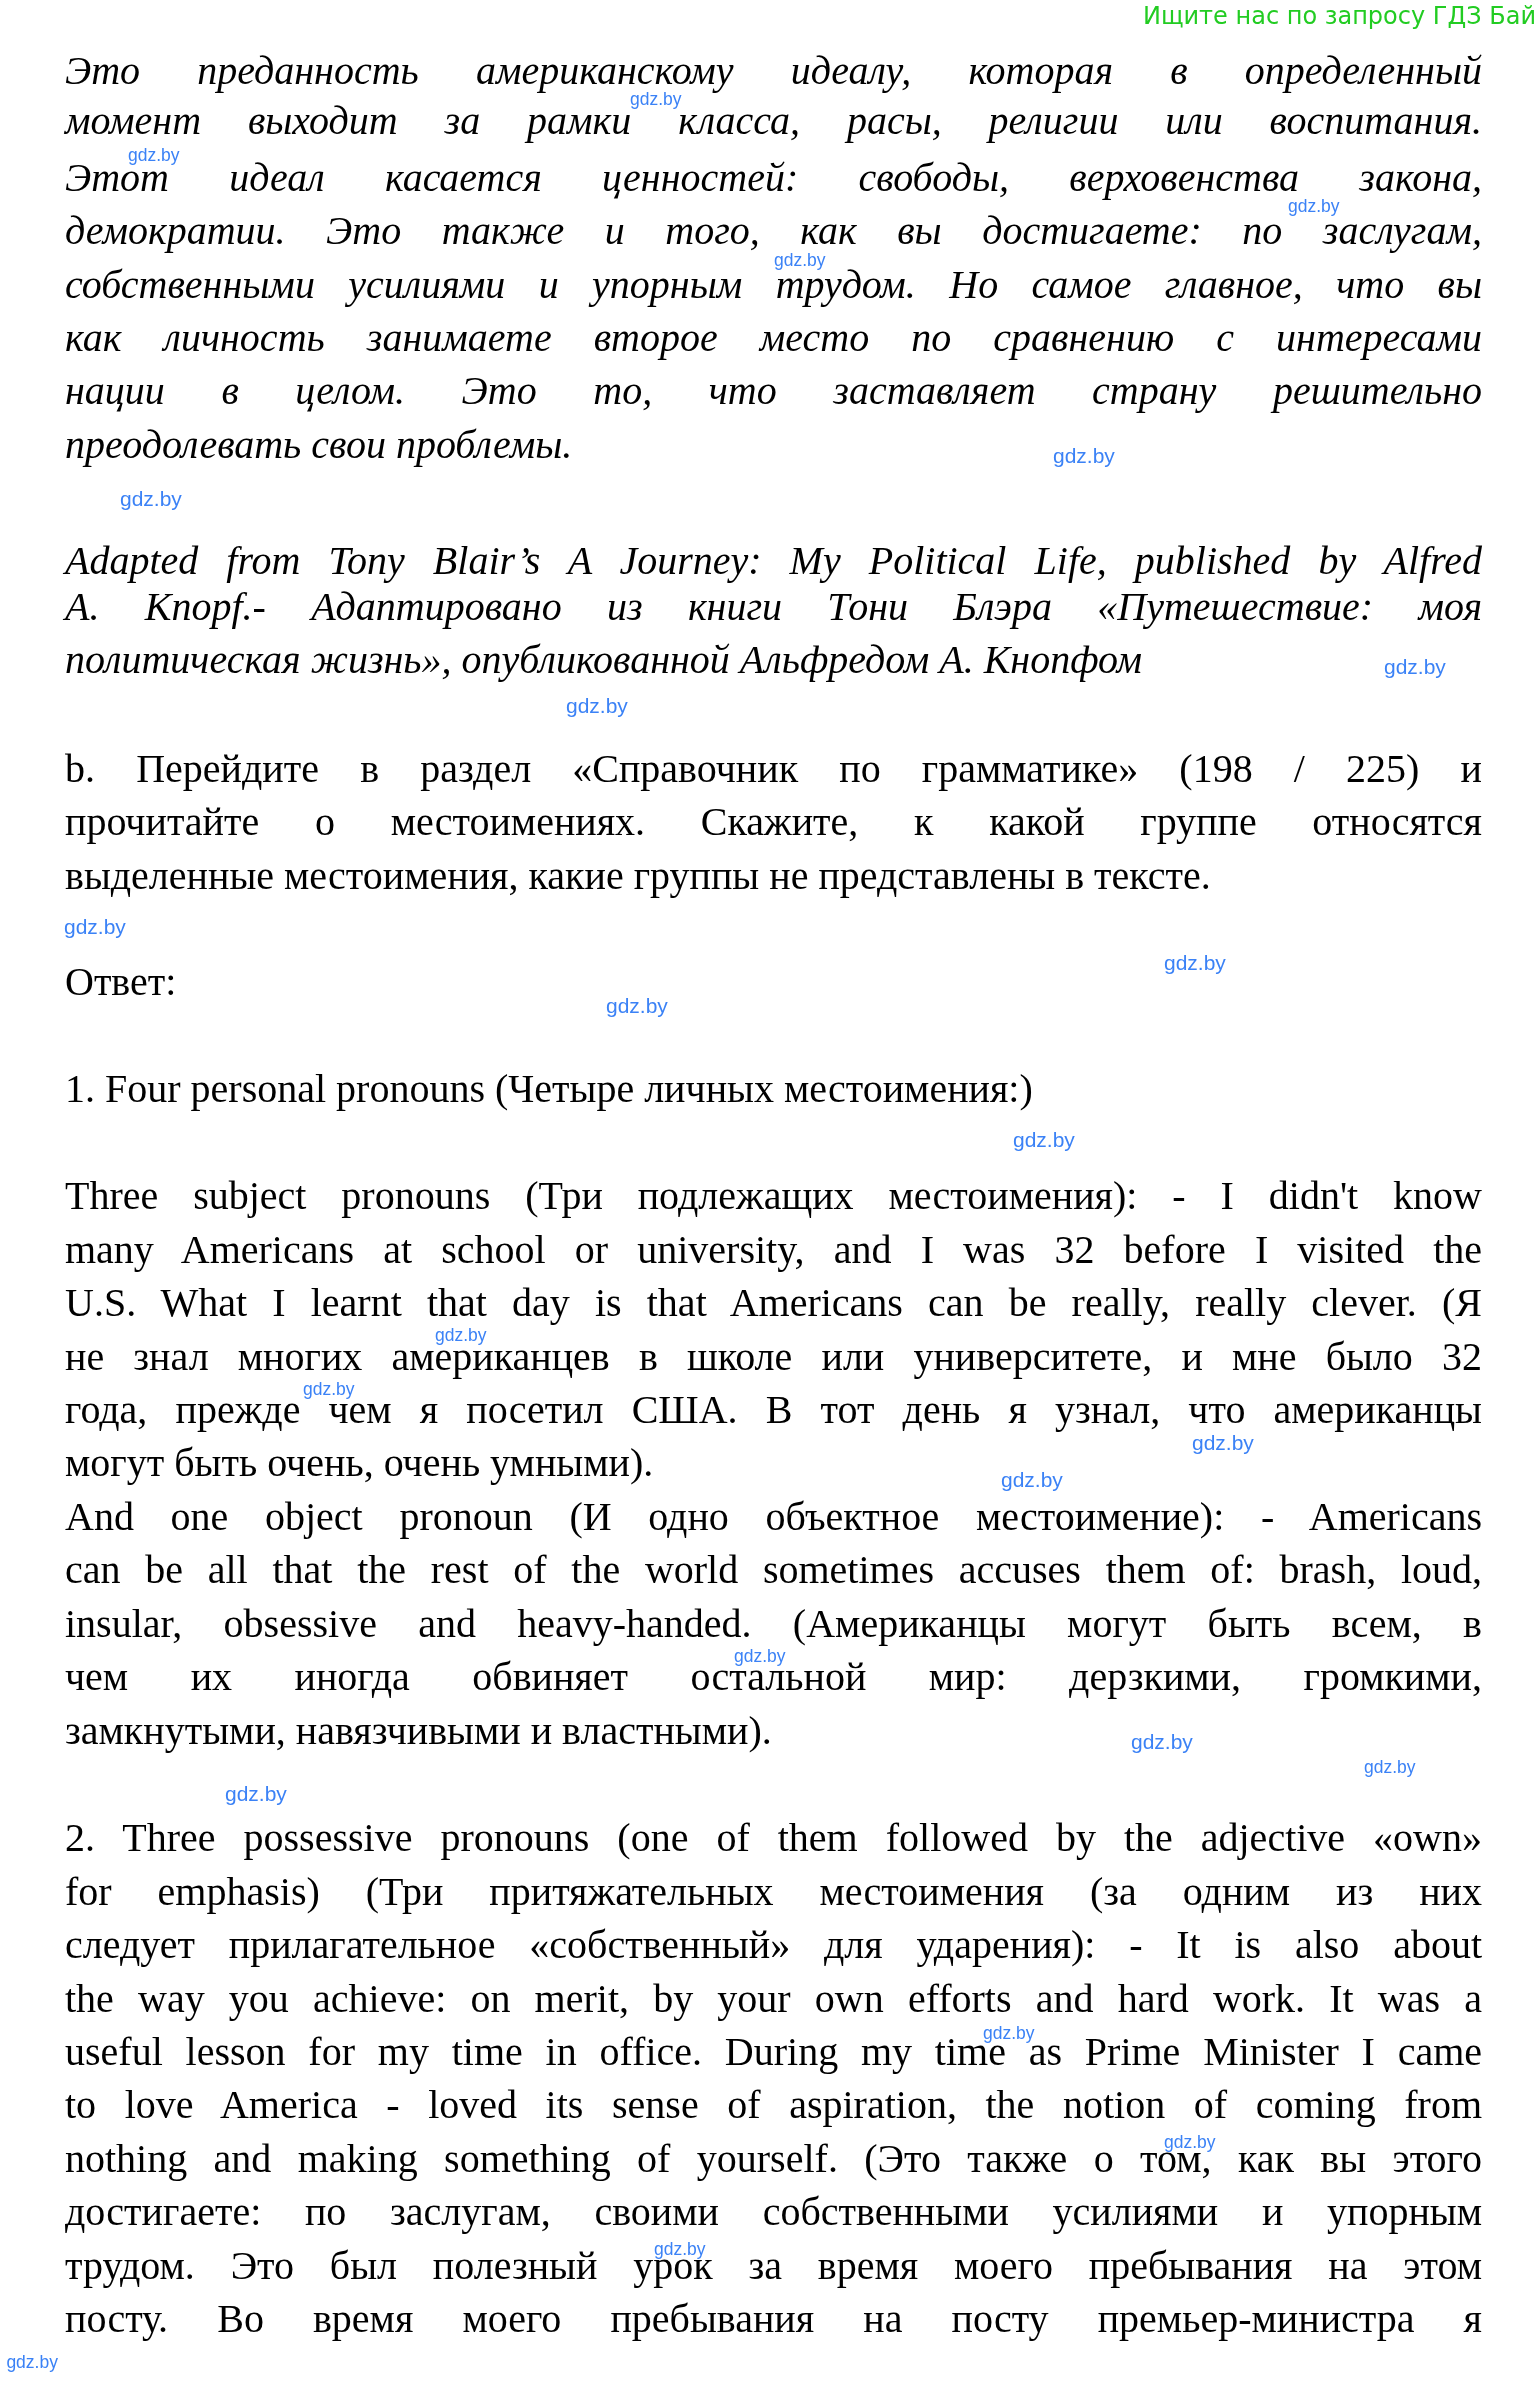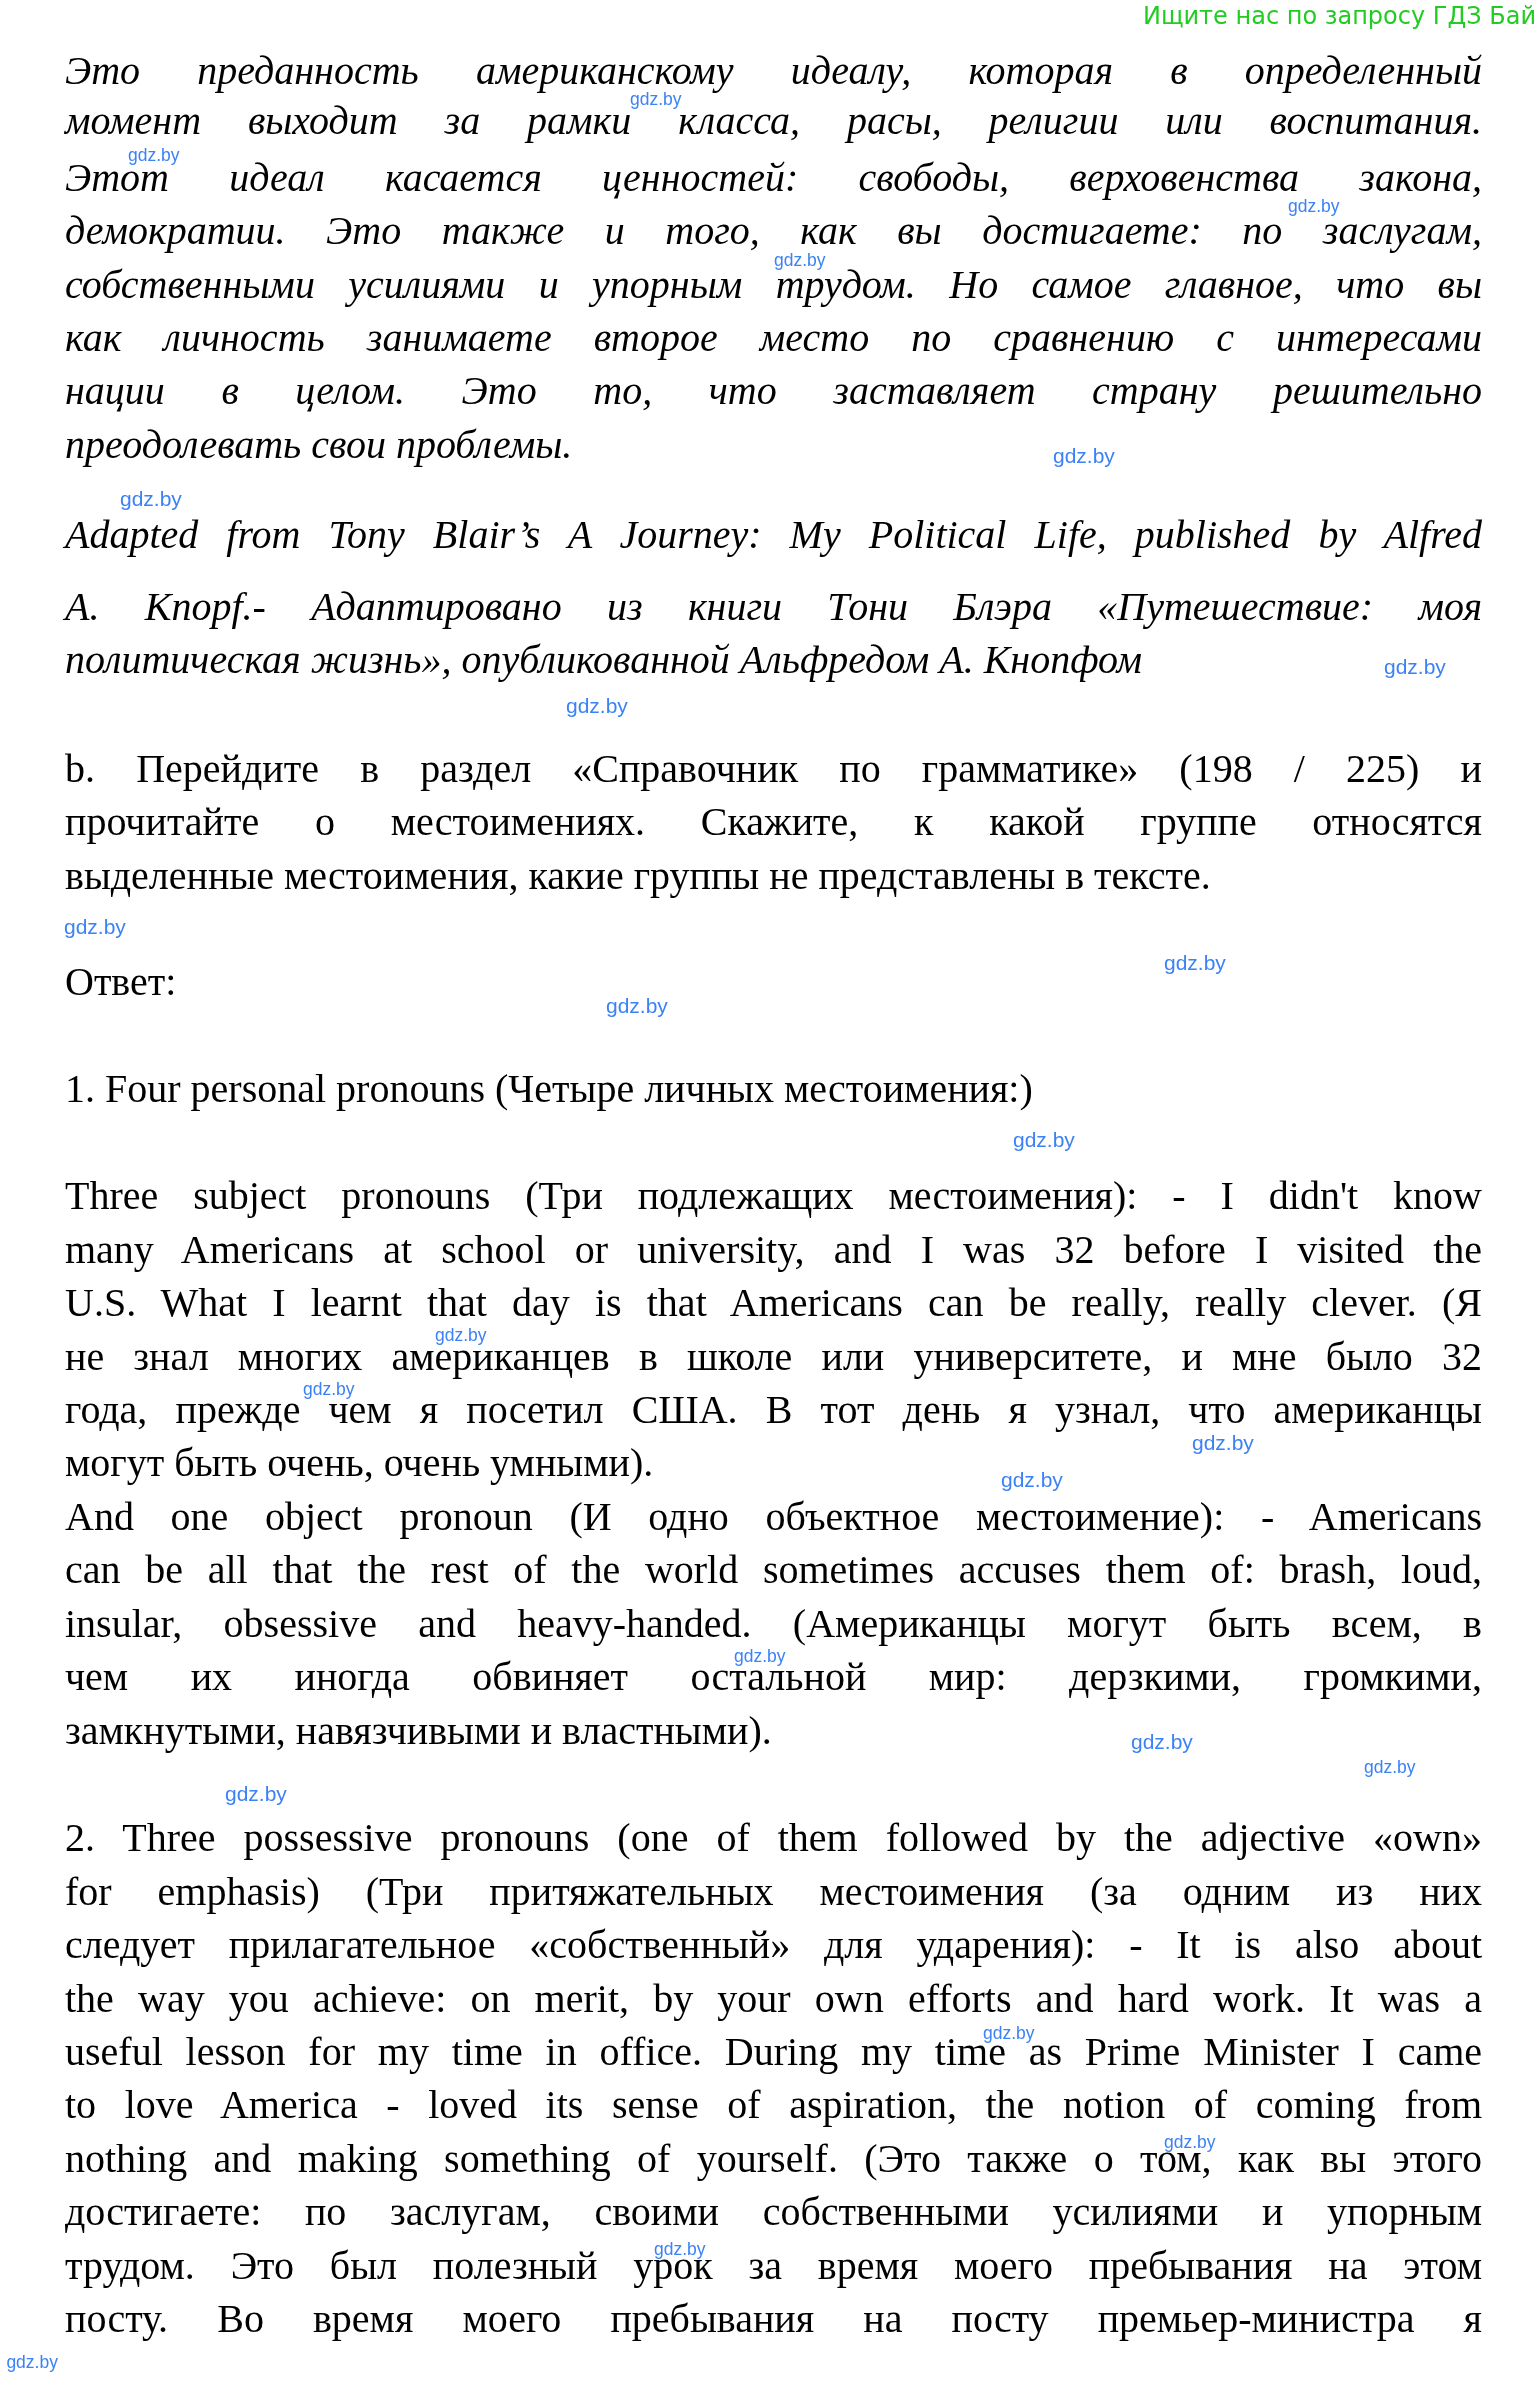--- a/index.html
+++ b/index.html
@@ -42,21 +42,21 @@
     <div class="line italic" style="top:94px">момент выходит за рамки класса, расы, религии или воспитания.</div>
     <div class="line italic" style="top:151px">Этот идеал касается ценностей: свободы, верховенства закона,</div>
     <div class="line italic" style="top:204px">демократии. Это также и того, как вы достигаете: по заслугам,</div>
     <div class="line italic" style="top:258px">собственными усилиями и упорным трудом. Но самое главное, что вы</div>
     <div class="line italic" style="top:311px">как личность занимаете второе место по сравнению с интересами</div>
     <div class="line italic" style="top:364px">нации в целом. Это то, что заставляет страну решительно</div>
     <div class="line italic last" style="top:418px">преодолевать свои проблемы.</div>
   </div>
 
   <div>
-    <div class="line italic" style="top:508px">Adapted from Tony Blair’s A Journey: My Political Life, published by Alfred</div>
+    <div class="line italic" style="top:534px">Adapted from Tony Blair’s A Journey: My Political Life, published by Alfred</div>
     <div class="line italic" style="top:580px">A. Knopf.- Адаптировано из книги Тони Блэра «Путешествие: моя</div>
     <div class="line italic last" style="top:633px">политическая жизнь», опубликованной Альфредом А. Кнопфом</div>
   </div>
 
   <div>
     <div class="line" style="top:742px">b. Перейдите в раздел «Справочник по грамматике» (198 / 225) и</div>
     <div class="line" style="top:795px">прочитайте о местоимениях. Скажите, к какой группе относятся</div>
     <div class="line last" style="top:849px">выделенные местоимения, какие группы не представлены в тексте.</div>
   </div>
 

